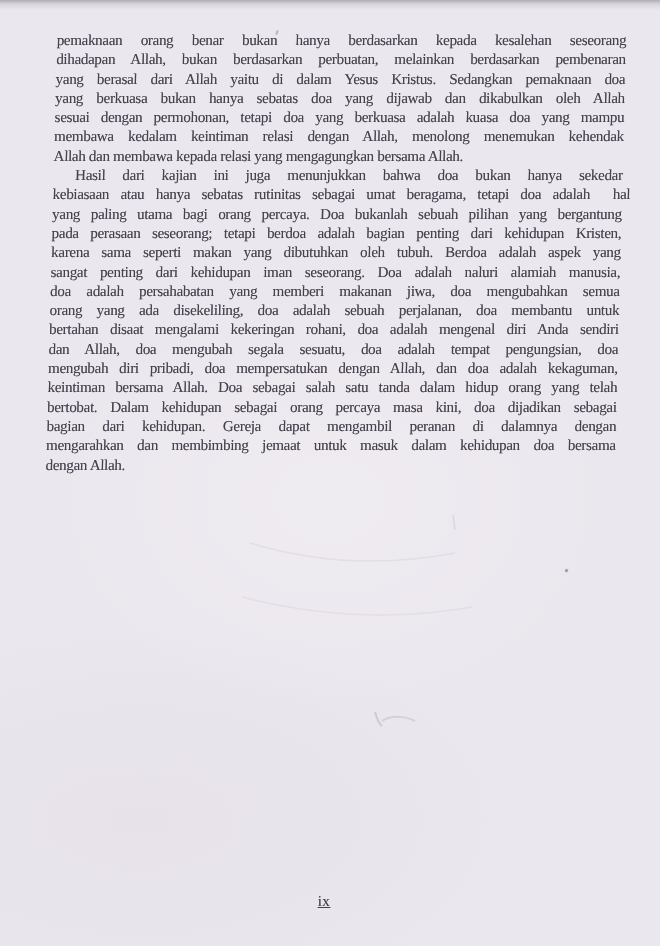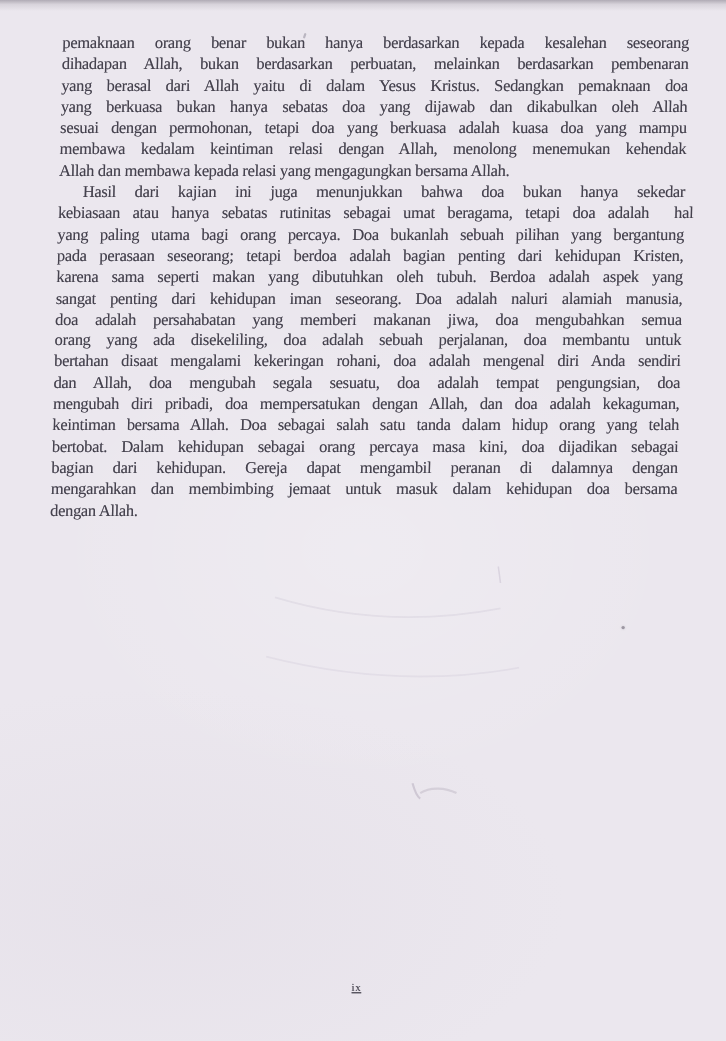--- a/index.html
+++ b/index.html
@@ -31,21 +31,21 @@
     color:var(--ink);
     text-shadow:0 0 0.5px rgba(69,66,78,0.5);
   }
   .para{margin:0;padding:0;}
   .line{white-space:nowrap;height:19.3px;}
   .line.indent{text-indent:22px;}
   .line span{display:inline;}
   .page-number{
     position:absolute;top:893px;left:0;width:648px;
     text-align:center;
-    font-size:10px;color:var(--ink);
+    font-size:15px;color:var(--ink);
     letter-spacing:0.5px;
     text-shadow:0 0 0.5px rgba(69,66,78,0.45);
     text-decoration:underline;
   }
   
   .artifact{position:absolute;pointer-events:none;}
   .mark-tick{
     left:276px;top:30px;width:2px;height:5px;
     background:#8a8594;opacity:0.5;border-radius:1px;
     transform:rotate(20deg);

